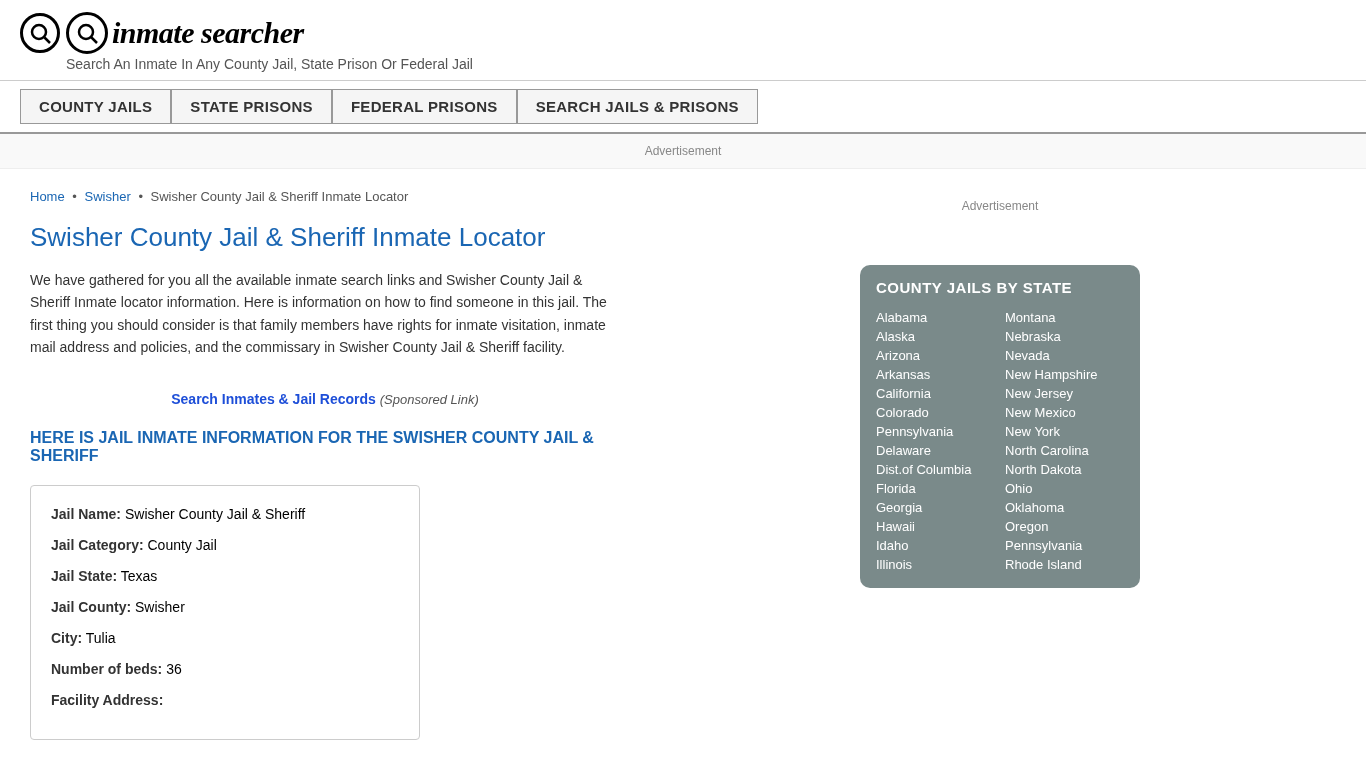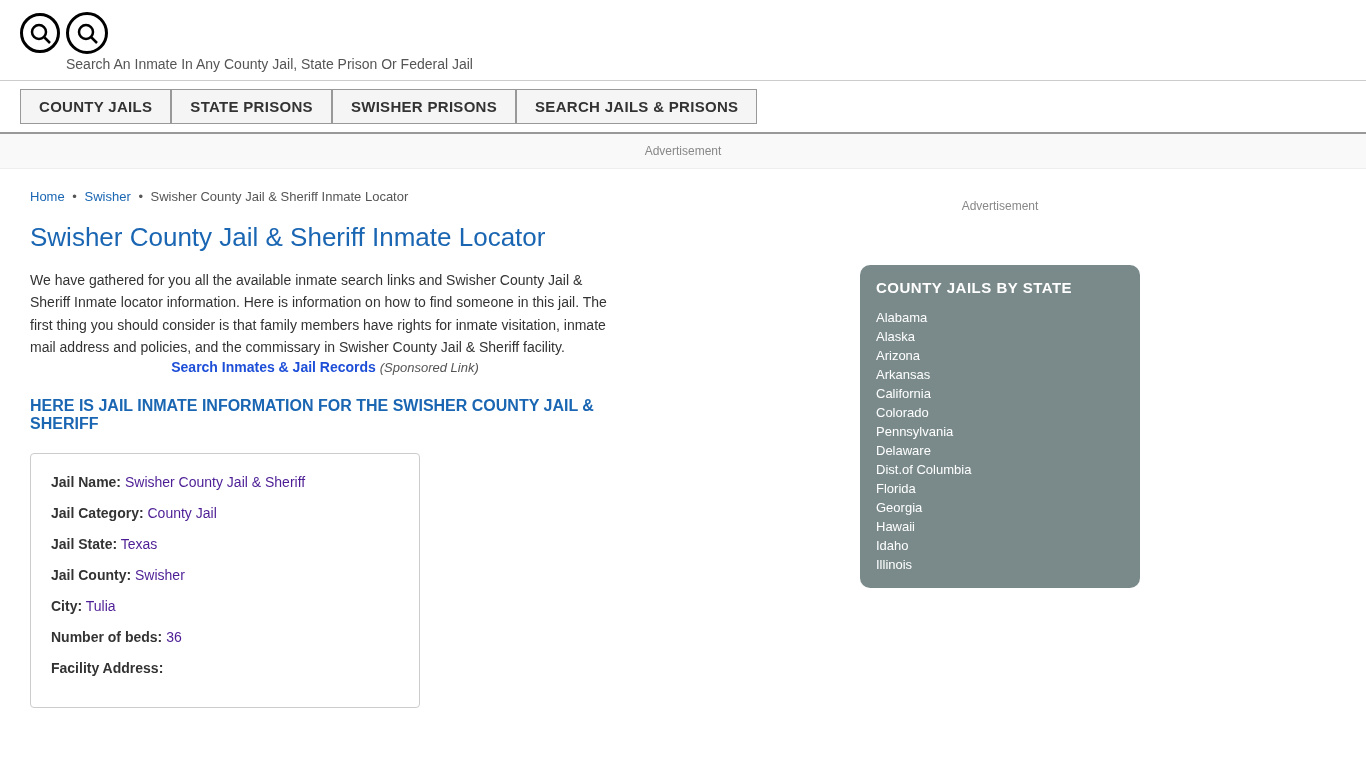--- a/index.html
+++ b/index.html
@@ -29,35 +29,35 @@
     
     #breadcrumb { font-size: 13px; margin-bottom: 18px; }
     .breadcrumb-link { color: #1a66b3; text-decoration: none; }
     .breadcrumb-sep { color: #555; margin: 0 4px; }
     .breadcrumb-current { color: #555; }
 
     
     #page-title { font-size: 26px; color: #1a66b3; margin-bottom: 16px; font-weight: normal; }
 
     
-    #description { font-size: 14px; line-height: 1.6; color: #333; margin-bottom: 0; max-width: 590px; }
+    #description { font-size: 14px; line-height: 1.6; color: #333; margin-bottom: 32px; max-width: 590px; }
 
     
     #sponsored { text-align: center; margin-bottom: 22px; max-width: 590px; }
     #sponsored a { color: #1d4ed8; font-size: 14px; font-weight: bold; text-decoration: none; }
     #sponsored-note { color: #555; font-size: 13px; font-style: italic; }
 
     
     #section-heading { font-size: 16px; font-weight: bold; color: #1a66b3; margin-bottom: 20px; max-width: 590px; text-transform: uppercase; }
 
     
     #info-box { border: 1px solid #ccc; border-radius: 4px; padding: 18px 20px; max-width: 390px; background: #fff; }
     .info-row { margin-bottom: 10px; font-size: 14px; line-height: 1.5; }
     .info-label { font-weight: bold; color: #333; }
-    .info-value { color: #4c1d95; font-weight: normal; }
+    .info-value { color: #000000; font-weight: normal; }
 
     
     #sidebar { width: 310px; min-width: 310px; padding: 20px 10px 20px 20px; }
     #ad-sidebar { text-align: center; font-size: 12px; color: #888; padding: 10px; margin-bottom: 16px; min-height: 60px; }
 
     
     #state-box { background: #7a8a8a; border-radius: 10px; padding: 14px 16px; }
     #state-box-title { font-size: 15px; font-weight: bold; color: #fff; margin-bottom: 12px; text-transform: uppercase; letter-spacing: 0.5px; }
     #state-columns { display: grid; grid-template-columns: 1fr 1fr; gap: 3px 10px; }
     .state-link { color: #fff; font-size: 13px; text-decoration: none; padding: 2px 0; display: block; }
@@ -73,30 +73,31 @@
         <line x1="16.5" y1="16.5" x2="22" y2="22"></line>
       </svg>
     </div>
     <div id="logo-text"><span style="display:inline-flex;align-items:center;gap:0px;">
           <span style="font-size:32px;font-weight:900;font-style:italic;color:#000;font-family:Georgia,serif;border:3px solid #000;border-radius:50%;width:42px;height:42px;display:inline-flex;align-items:center;justify-content:center;background:#fff;margin-right:4px;">
             <svg width="22" height="22" viewBox="0 0 22 22" fill="none" stroke="#000" stroke-width="2.5">
               <circle cx="10" cy="10" r="7"></circle>
               <line x1="15" y1="15" x2="21" y2="21"></line>
             </svg>
           </span>
+          <span style="font-size:30px;font-weight:bold;font-style:italic;color:#000;font-family:Georgia,serif;">inmate searcher</span>
         </span></div>
   </div>
   <div id="tagline">Search An Inmate In Any County Jail, State Prison Or Federal Jail</div>
 </div>
 
 <div id="nav">
   <div id="nav-list">
     <div class="nav-item">COUNTY JAILS</div>
     <div class="nav-item">STATE PRISONS</div>
-    <div class="nav-item">SWISHER PRISONS</div>
+    <div class="nav-item">FEDERAL PRISONS</div>
     <div class="nav-item">SEARCH JAILS &amp; PRISONS</div>
   </div>
 </div>
 
 <div id="ad-banner">Advertisement</div>
 
 <div id="main">
 
   <div id="content">
 
@@ -168,17 +169,33 @@
             <a class="state-link" href="#">Pennsylvania</a>
             <a class="state-link" href="#">Delaware</a>
             <a class="state-link" href="#">Dist.of Columbia</a>
             <a class="state-link" href="#">Florida</a>
             <a class="state-link" href="#">Georgia</a>
             <a class="state-link" href="#">Hawaii</a>
             <a class="state-link" href="#">Idaho</a>
             <a class="state-link" href="#">Illinois</a>
           </div>
 
+        <div id="state-col-right">
+            <a class="state-link" href="#">Montana</a>
+            <a class="state-link" href="#">Nebraska</a>
+            <a class="state-link" href="#">Nevada</a>
+            <a class="state-link" href="#">New Hampshire</a>
+            <a class="state-link" href="#">New Jersey</a>
+            <a class="state-link" href="#">New Mexico</a>
+            <a class="state-link" href="#">New York</a>
+            <a class="state-link" href="#">North Carolina</a>
+            <a class="state-link" href="#">North Dakota</a>
+            <a class="state-link" href="#">Ohio</a>
+            <a class="state-link" href="#">Oklahoma</a>
+            <a class="state-link" href="#">Oregon</a>
+            <a class="state-link" href="#">Pennsylvania</a>
+            <a class="state-link" href="#">Rhode Island</a>
+          </div>
       </div>
     </div>
   </div>
 
 </div>
 
 </body></html>

